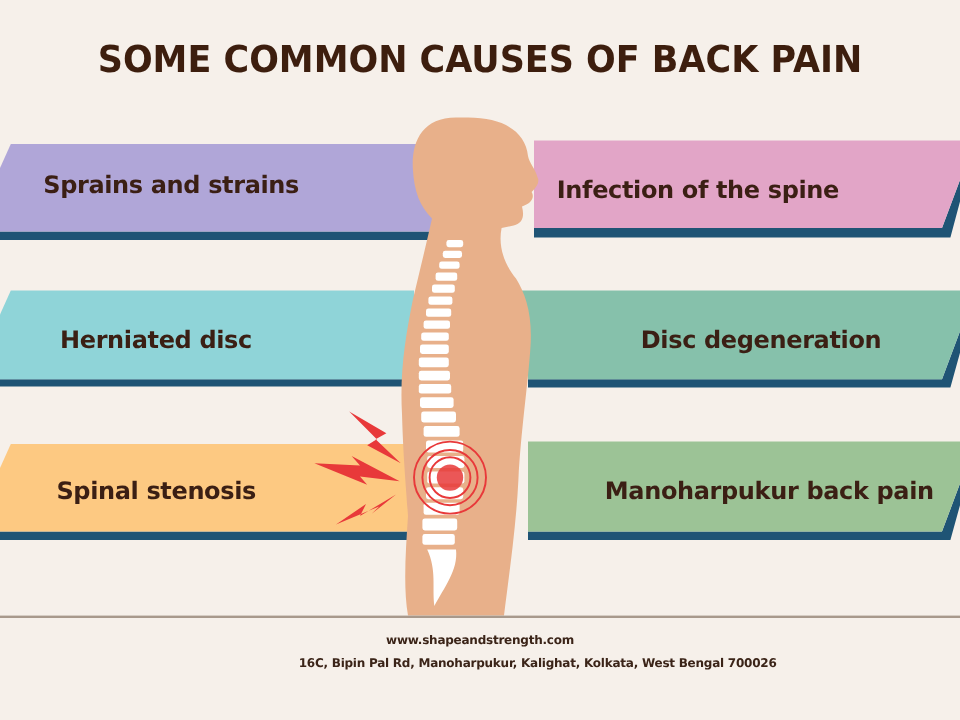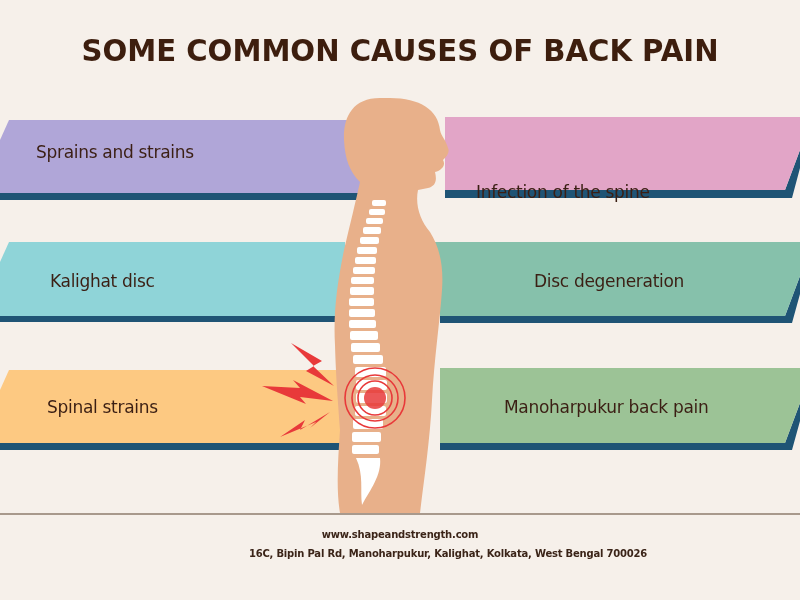--- a/index.html
+++ b/index.html
@@ -17,22 +17,22 @@
       font-size: 31px;
       letter-spacing: 0px;
       color: #3d1e0e;
       transform: scaleX(0.94);
       transform-origin: center;
     }
     svg.art { position: absolute; left: 0; top: 0; }
     .label {
       position: absolute;
       font-family: "DejaVu Sans", sans-serif;
-      font-weight: normal;
-      font-size: 17px;
+      font-weight: bold;
+      font-size: 20px;
       color: #3b1f14;
       white-space: nowrap;
       letter-spacing: -0.3px;
     }
     .divider {
       position: absolute; left: 0; top: 513px; width: 800px; height: 2px;
       background: #a8998c;
     }
     .footer {
       position: absolute; left: 0; width: 800px; text-align: center;
@@ -133,22 +133,22 @@
     <circle cx="375" cy="398" r="30"></circle>
   </g>
   <g fill="#e8393a">
     <polygon points="291,343 322,361 313,366 334,386 306,371 314,366"></polygon>
     <polygon points="262,386 300,388 293,380 333,401 300,397 306,404"></polygon>
     <polygon points="280,437 305,420 300,430 330,412 310,428 316,422"></polygon>
   </g>
 </svg>
 
 <div class="label" style="left:36px; top:142px;">Sprains and strains</div>
-<div class="label" style="left:50px; top:271px;">Kalighat disc</div>
-<div class="label" style="left:47px; top:397px;">Spinal strains</div>
-<div class="label" style="left:476px; top:146px;margin-top:36px;">Infection of the spine</div>
+<div class="label" style="left:50px; top:271px;">Herniated disc</div>
+<div class="label" style="left:47px; top:397px;">Spinal stenosis</div>
+<div class="label" style="left:464px; top:146px;">Infection of the spine</div>
 <div class="label" style="left:510px; top:271px;margin-left:24px;">Disc degeneration</div>
 <div class="label" style="left:504px; top:397px;">Manoharpukur back pain</div>
 
 <div class="divider"></div>
 
 <div class="footer" style="top:529px;">www.shapeandstrength.com</div>
 <div class="footer" style="top:548px;padding-left:48px;">16C, Bipin Pal Rd, Manoharpukur, Kalighat, Kolkata, West Bengal 700026</div>
 
 </body></html>

